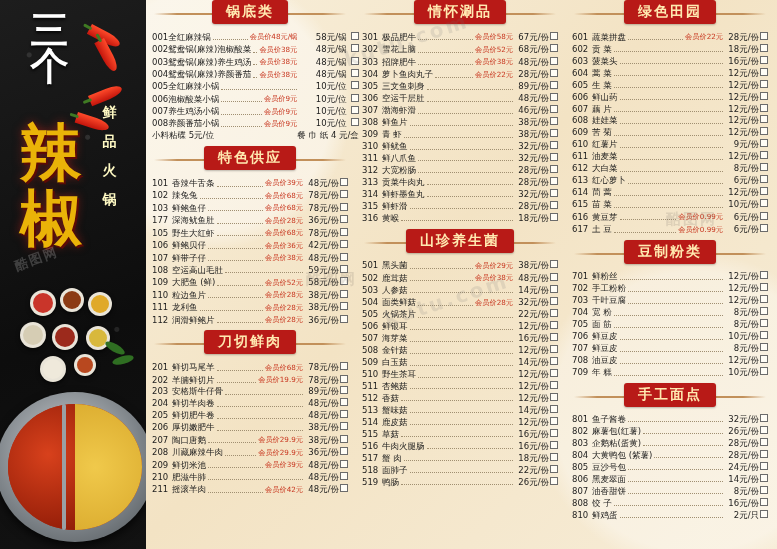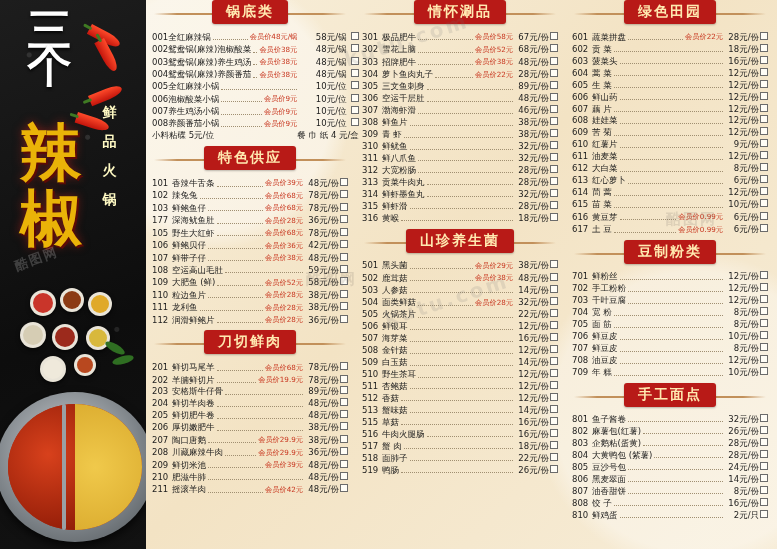--- a/index.html
+++ b/index.html
@@ -20,21 +20,21 @@
     position:absolute;left:0;top:0;width:146px;height:549px;
     background:
       radial-gradient(circle at 20% 10%, rgba(70,70,70,.55) 0 2px, transparent 3px),
       radial-gradient(circle at 60% 25%, rgba(80,80,80,.45) 0 2px, transparent 3px),
       radial-gradient(circle at 35% 45%, rgba(60,60,60,.5) 0 2px, transparent 3px),
       radial-gradient(circle at 80% 60%, rgba(70,70,70,.4) 0 2px, transparent 3px),
       linear-gradient(160deg,#1d1d1d 0%,#0d0d0d 60%,#121212 100%);
   }
   .brand-sange{
     position:absolute;left:20px;top:12px;width:60px;
-    color:#fff;font-weight:bold;font-size:44px;line-height:36px;
+    color:#fff;font-weight:bold;font-size:38px;line-height:36px;
     text-align:center;letter-spacing:1px;
     text-shadow:0 2px 3px rgba(0,0,0,.8);
   }
   .brand-la{
     position:absolute;left:8px;top:120px;width:86px;
     color:#eab308;font-weight:bold;font-size:62px;line-height:66px;
     text-align:center;
     text-shadow:2px 2px 0 #5c0a06, 0 0 10px rgba(232,38,28,.5);
   }
   .brand-vert{
@@ -947,20 +947,31 @@
                 <td class="nm">
                   <div class="nmwrap">
                     <span class="nmtxt">蟹味菇</span>
                     <span class="dotfill"></span>
                   </div>
                 </td>
                 <td class="pr">14元/份</td>
                 <td class="ck"><span class="box"></span></td>
               </tr>
               <tr>
+                <td class="no">514</td>
+                <td class="nm">
+                  <div class="nmwrap">
+                    <span class="nmtxt">鹿皮菇</span>
+                    <span class="dotfill"></span>
+                  </div>
+                </td>
+                <td class="pr">12元/份</td>
+                <td class="ck"><span class="box"></span></td>
+              </tr>
+              <tr>
                 <td class="no">515</td>
                 <td class="nm">
                   <div class="nmwrap">
                     <span class="nmtxt">草菇</span>
                     <span class="dotfill"></span>
                   </div>
                 </td>
                 <td class="pr">16元/份</td>
                 <td class="ck"><span class="box"></span></td>
               </tr>

